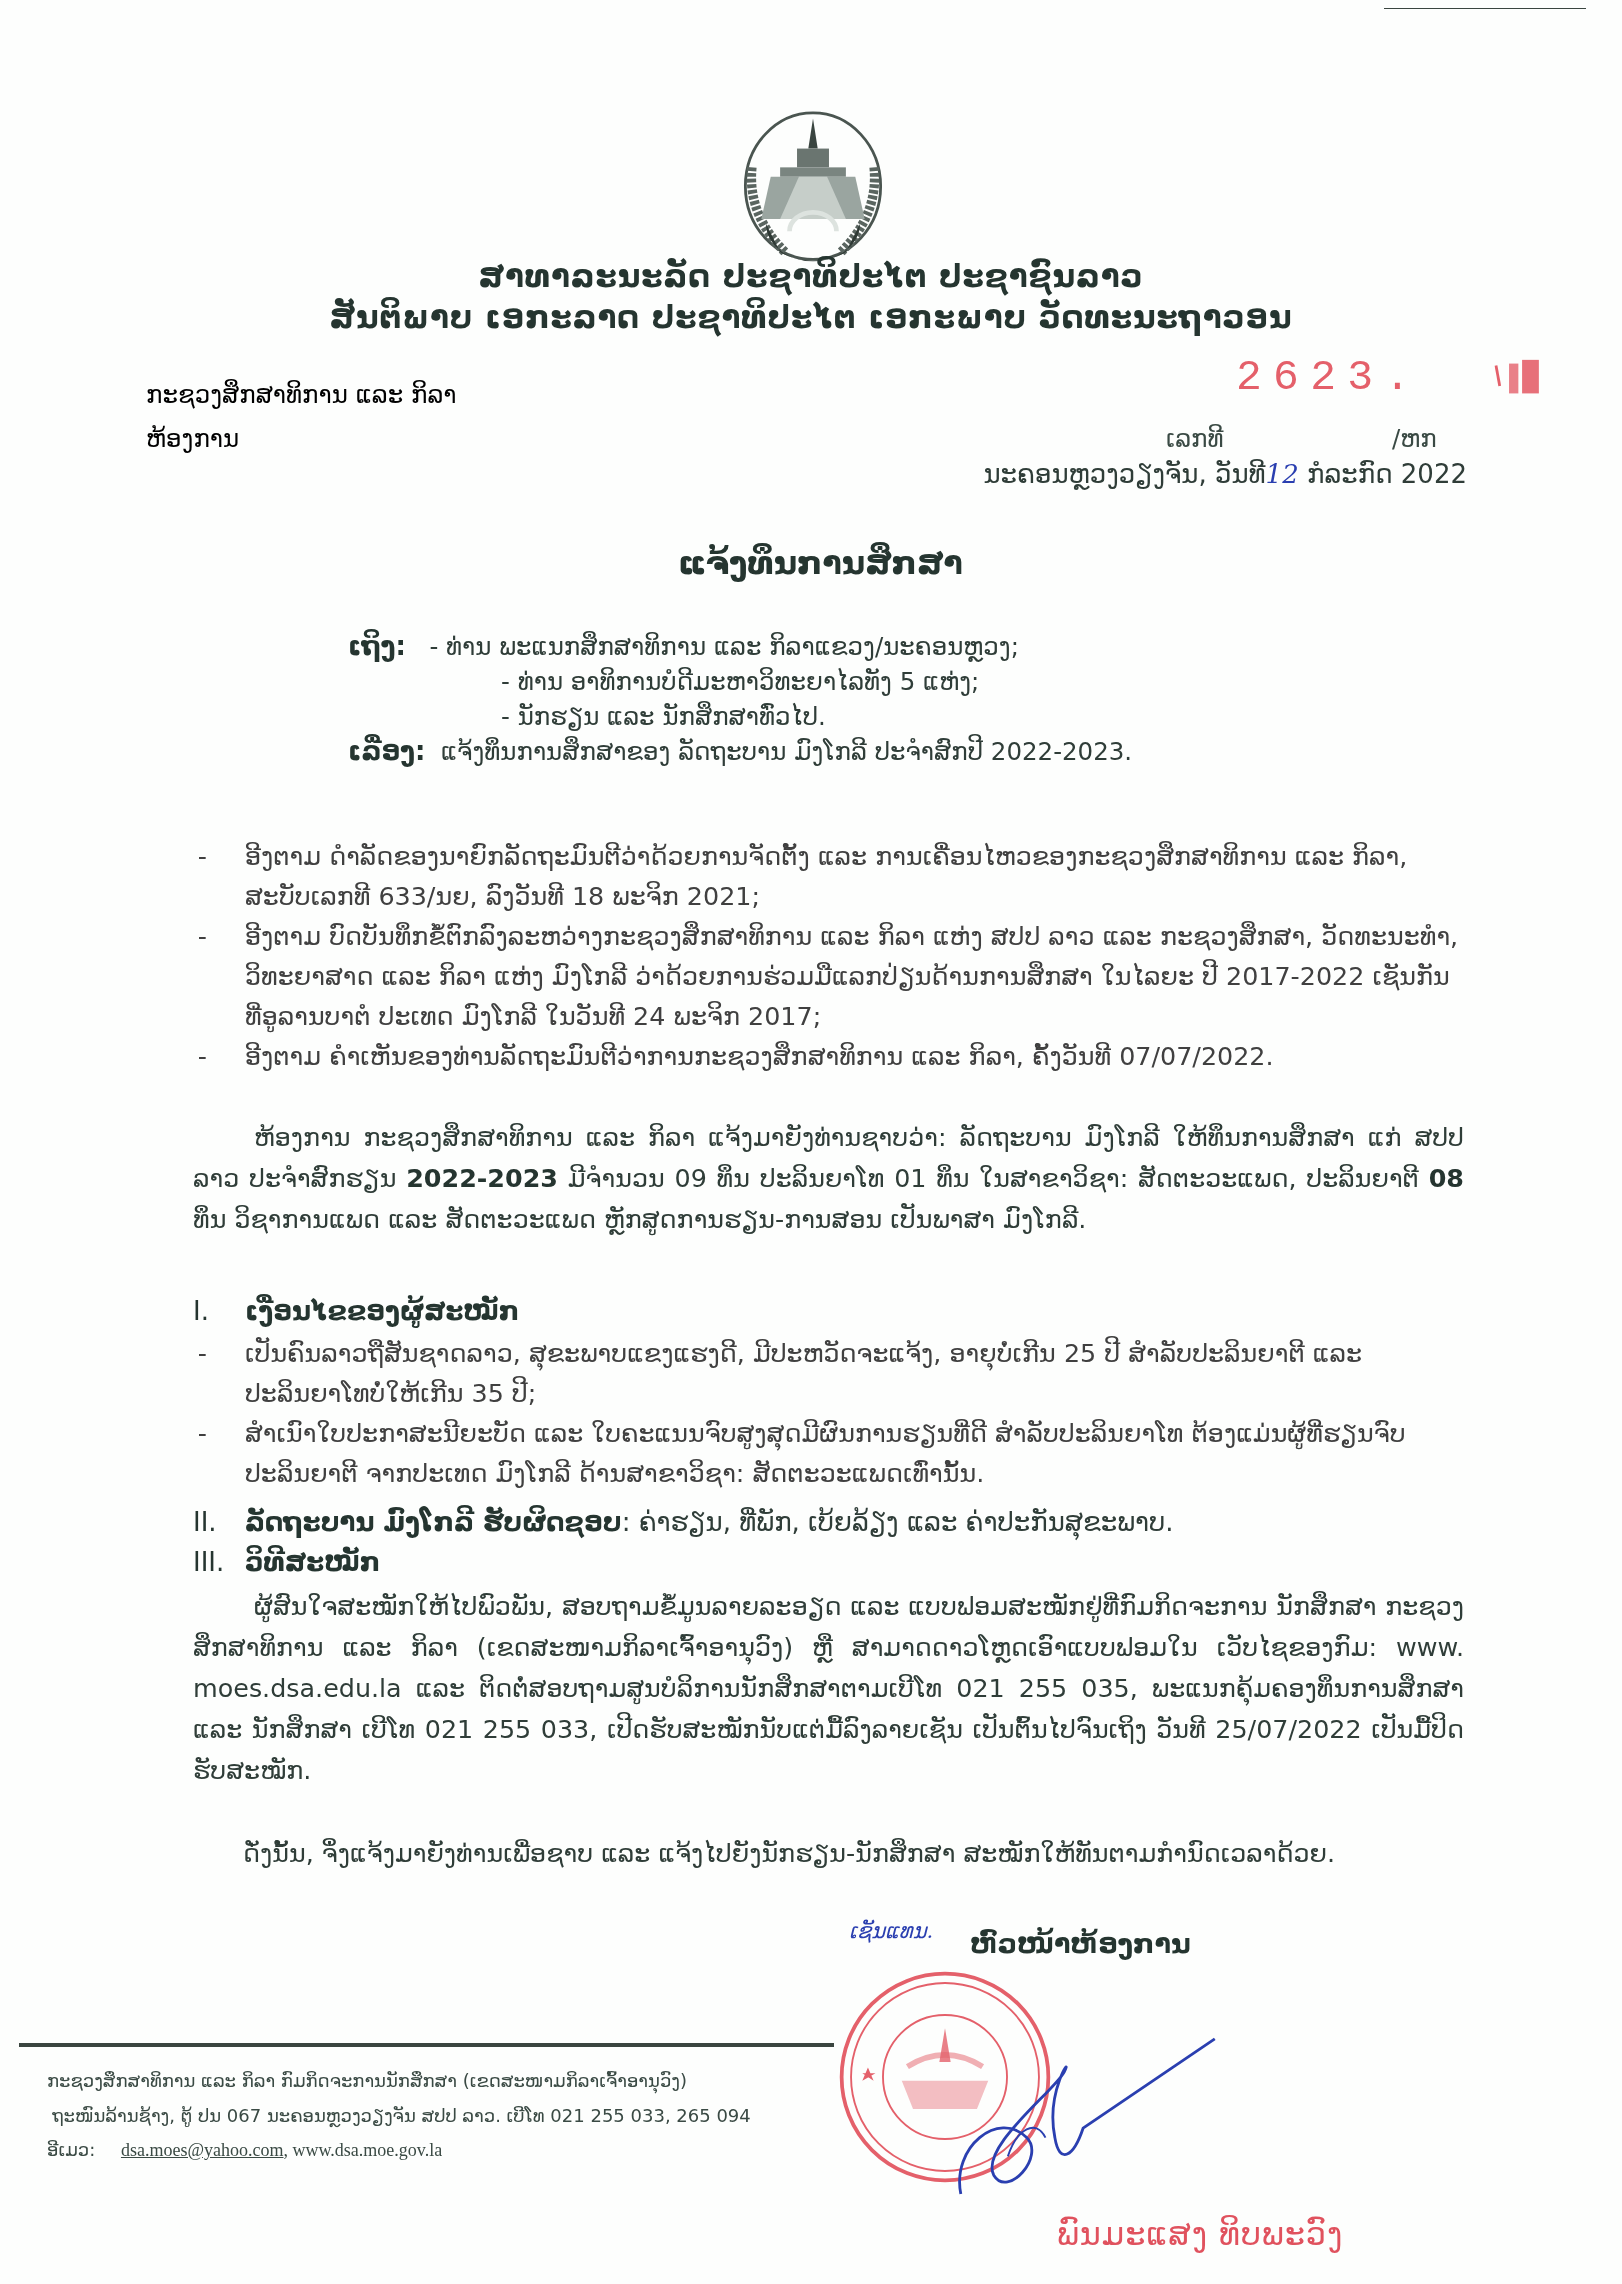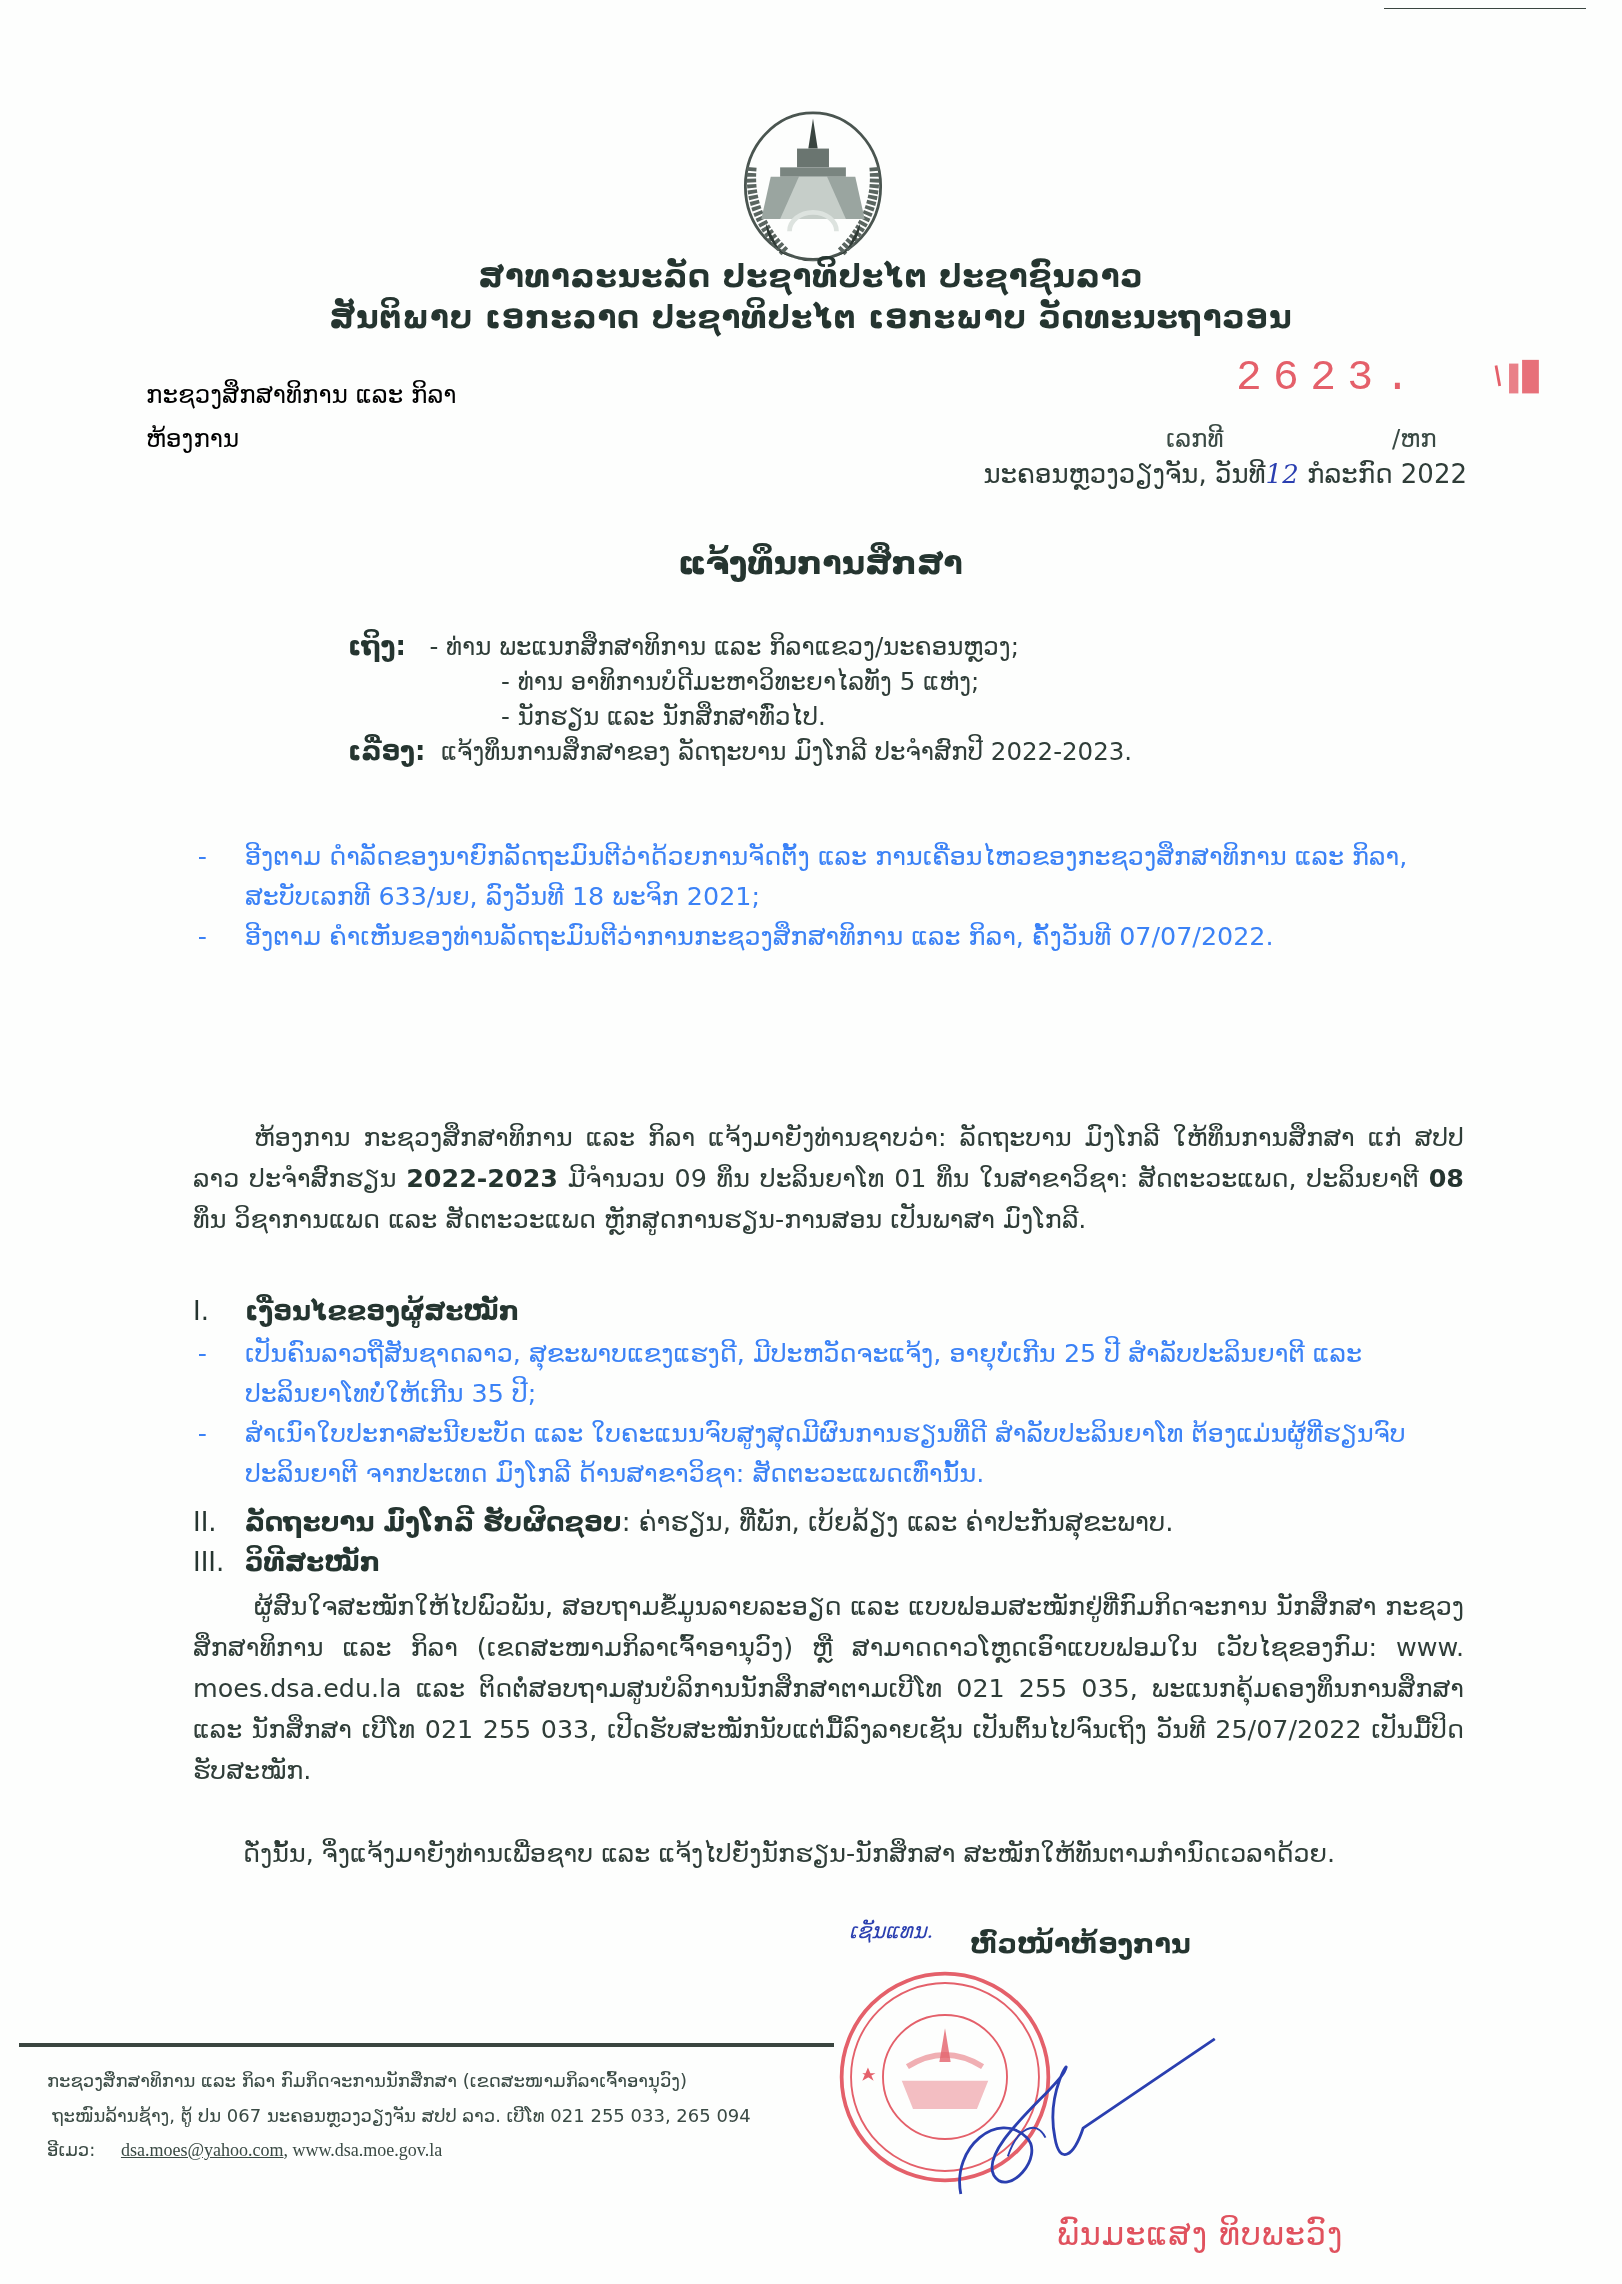--- a/index.html
+++ b/index.html
@@ -42,21 +42,21 @@
     .doc-title {
       position: absolute; top: 544px; left: 0; width: 1622px; text-align: center;
       font-size: 32px; font-weight: bold; color: #253530; padding-left: 9.4px;
     }
 
     .to-block { position: absolute; left: 348px; top: 629px; font-size: 24.5px; line-height: 35px; color: #2f3d38; }
     .label-bold { font-weight: bold; font-size: 26px; color: #253530; }
     .to-row { white-space: nowrap; }
     .indent-to2 { padding-left: 153px; }
 
-    .body { position: absolute; left: 193px; width: 1266px; font-size: 25.4px; line-height: 40px; color: #3b82f6; }
+    .body { position: absolute; left: 193px; width: 1266px; font-size: 25.4px; line-height: 40px; color: #404040; }
     .bullet-list { list-style: none; margin: 0; padding: 0; }
     .bullet-list li { position: relative; padding-left: 52px; }
     .bullet-list li::before { content: "-"; position: absolute; left: 4.7px; top: 0; }
     .refs { top: 836px; }
 
     .para { position: absolute; left: 193px; width: 1271px; font-size: 25.4px; line-height: 41px; color: #2f3d38; text-indent: 61px; text-align: justify; }
     .para1 { top: 1117px; }
     .para-strong { font-weight: bold; color: #253530; }
 
     .section-h { position: absolute; left: 193px; font-size: 26px; color: #253530; }
@@ -129,20 +129,21 @@
 <div class="to-block">
   <div class="to-row"><span class="label-bold">ເຖິງ:</span>&nbsp;&nbsp;&nbsp;<span>- ທ່ານ ພະແນກສຶກສາທິການ ແລະ ກິລາແຂວງ/ນະຄອນຫຼວງ;</span></div>
   <div class="to-row indent-to2"><span>- ທ່ານ ອາທິການບໍດີມະຫາວິທະຍາໄລທັງ 5 ແຫ່ງ;</span></div>
   <div class="to-row indent-to2"><span>- ນັກຮຽນ ແລະ ນັກສຶກສາທົ່ວໄປ.</span></div>
   <div class="to-row"><span class="label-bold">ເລື່ອງ:</span>&nbsp;&nbsp;<span>ແຈ້ງທຶນການສຶກສາຂອງ ລັດຖະບານ ມົງໂກລີ ປະຈໍາສົກປີ 2022-2023.</span></div>
 </div>
 
 <div class="body refs">
   <ul class="bullet-list">
     <li>ອີງຕາມ  ດໍາລັດຂອງນາຍົກລັດຖະມົນຕີວ່າດ້ວຍການຈັດຕັ້ງ ແລະ ການເຄື່ອນໄຫວຂອງກະຊວງສຶກສາທິການ ແລະ ກິລາ, ສະບັບເລກທີ 633/ນຍ, ລົງວັນທີ 18 ພະຈິກ 2021;</li>
+    <li>ອີງຕາມ ບົດບັນທຶກຂໍ້ຕົກລົງລະຫວ່າງກະຊວງສຶກສາທິການ ແລະ ກິລາ ແຫ່ງ ສປປ ລາວ ແລະ ກະຊວງສຶກສາ, ວັດທະນະທໍາ, ວິທະຍາສາດ ແລະ ກິລາ ແຫ່ງ ມົງໂກລີ ວ່າດ້ວຍການຮ່ວມມືແລກປ່ຽນດ້ານການສຶກສາ ໃນໄລຍະ ປີ 2017-2022 ເຊັນກັນທີ່ອູລານບາຕໍ ປະເທດ ມົງໂກລີ ໃນວັນທີ 24 ພະຈິກ 2017;</li>
     <li>ອີງຕາມ ຄໍາເຫັນຂອງທ່ານລັດຖະມົນຕີວ່າການກະຊວງສຶກສາທິການ ແລະ ກິລາ, ຄັ້ງວັນທີ 07/07/2022.</li>
   </ul>
 </div>
 
 <div class="para para1"><span>ຫ້ອງການ ກະຊວງສຶກສາທິການ ແລະ ກິລາ ແຈ້ງມາຍັງທ່ານຊາບວ່າ: ລັດຖະບານ ມົງໂກລີ ໃຫ້ທຶນການສຶກສາ ແກ່ ສປປ ລາວ ປະຈໍາສົກຮຽນ </span><span class="para-strong">2022-2023</span><span> ມີຈໍານວນ 09 ທຶນ ປະລິນຍາໂທ 01 ທຶນ ໃນສາຂາວິຊາ: ສັດຕະວະແພດ, ປະລິນຍາຕີ </span><span class="para-strong">08</span><span> ທຶນ ວິຊາການແພດ ແລະ ສັດຕະວະແພດ ຫຼັກສູດການຮຽນ-ການສອນ ເປັນພາສາ ມົງໂກລີ.</span></div>
 
 <div class="section-h sec1">
   <span class="num">I.</span><span class="txt">ເງື່ອນໄຂຂອງຜູ້ສະໝັກ</span>
 </div>
 <div class="body sec1-list">

